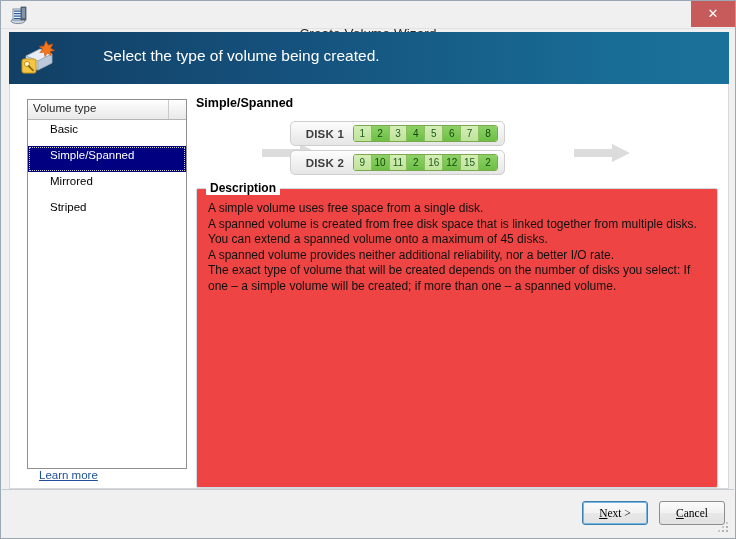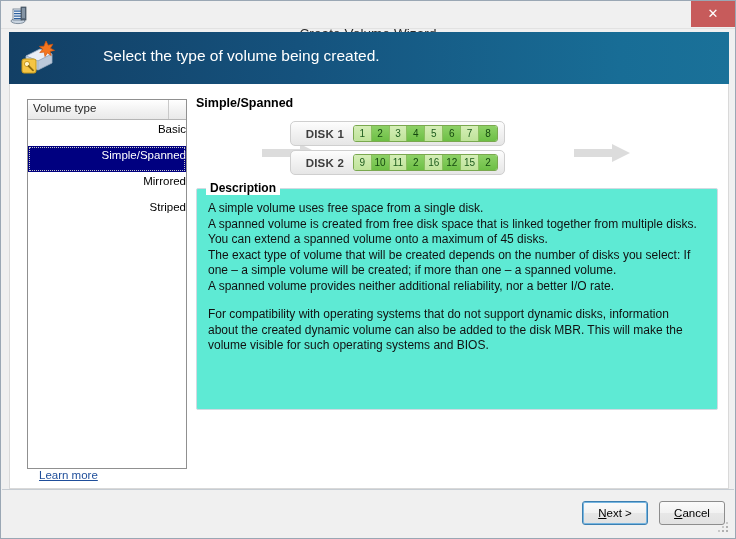--- a/index.html
+++ b/index.html
@@ -96,21 +96,20 @@
   }
 
   
   .list-panel {
     position: absolute;
     left: 17px; top: 15px;
     width: 160px; height: 370px;
     box-sizing: border-box;
     border: 1px solid #909090;
     background: #ffffff;
-    text-align: right;
   }
   .list-header {
     position: relative;
     height: 19px;
     background: linear-gradient(to bottom, #ffffff 0%, #f3f3f3 50%, #e9e9e9 100%);
     border-bottom: 1px solid #b5b5b5;
   }
   .list-header-col {
     position: absolute;
     left: 5px; top: 2px;
@@ -218,25 +217,25 @@
   }
   .blk:last-child { border-right: none; }
   .blk.light { background: linear-gradient(to bottom, #d5eeb7 0%, #bfe39a 100%); }
   .blk.dark  { background: linear-gradient(to bottom, #8ed167 0%, #6dbf45 100%); color:#14480f; }
 
   
   .groupbox {
     position: absolute;
     left: 0; top: 92px;
     width: 522px;
-    height: 222px;
+    height: 300px;
     box-sizing: border-box;
     border: 1px solid #d2dae2;
     border-radius: 2px;
-    background: #5eead4;
+    background: #ef4444;
   }
   .groupbox-legend {
     position: absolute;
     left: 9px; top: -8px;
     background: #ffffff;
     padding: 0 4px;
     font-size: 12px;
     font-weight: bold;
     color: #000000;
   }
@@ -273,21 +272,21 @@
   .btn {
     position: absolute;
     top: 11px;
     width: 66px;
     height: 24px;
     box-sizing: border-box;
     background: linear-gradient(to bottom, #fbfbfb 0%, #f2f2f2 48%, #e7e7e7 52%, #e2e2e2 100%);
     border: 1px solid #8d8d8d;
     border-radius: 3px;
     font-size: 11.5px;
-    font-family: Liberation Sans, sans-serif;
+    font-family: Liberation Serif, serif;
     color: #000000;
     cursor: pointer;
     text-align: center;
     line-height: 22px;
   }
   .btn.next   { right: 86px; border-color: #3c7fb1; box-shadow: 0 0 0 1px #76b5e0 inset; }
   .btn.cancel { right: 9px; }
   .mnem { text-decoration: underline; }
 
   .grip {
@@ -399,24 +398,23 @@
             <path d="M0 5 L38 5 L38 0 L56 9 L38 18 L38 13 L0 13 Z" fill="#dcdcdc"></path>
           </svg>
         </span>
       </div>
 
       <div class="groupbox">
         <span class="groupbox-legend">Description</span>
         <div class="desc-body">
           <p>A simple volume uses free space from a single disk.</p>
           <p>A spanned volume is created from free disk space that is linked together from multiple disks. You can extend a spanned volume onto a maximum of 45 disks.</p>
+          <p>A spanned volume provides neither additional reliability, nor a better I/O rate.</p>
           <p>The exact type of volume that will be created depends on the number of disks you select: If one – a simple volume will be created; if more than one – a spanned volume.</p>
-          <p>A spanned volume provides neither additional reliability, nor a better I/O rate.</p>
           <div class="desc-gap"></div>
-          <p>For compatibility with operating systems that do not support dynamic disks, information about the created dynamic volume can also be added to the disk MBR. This will make the volume visible for such operating systems and BIOS.</p>
         </div>
       </div>
 
     </div>
   </div>
 
   <div class="learn-more">Learn more</div>
 
   <div class="footer">
     <div class="btn next"><span class="mnem">N</span><span>ext &gt;</span></div>

